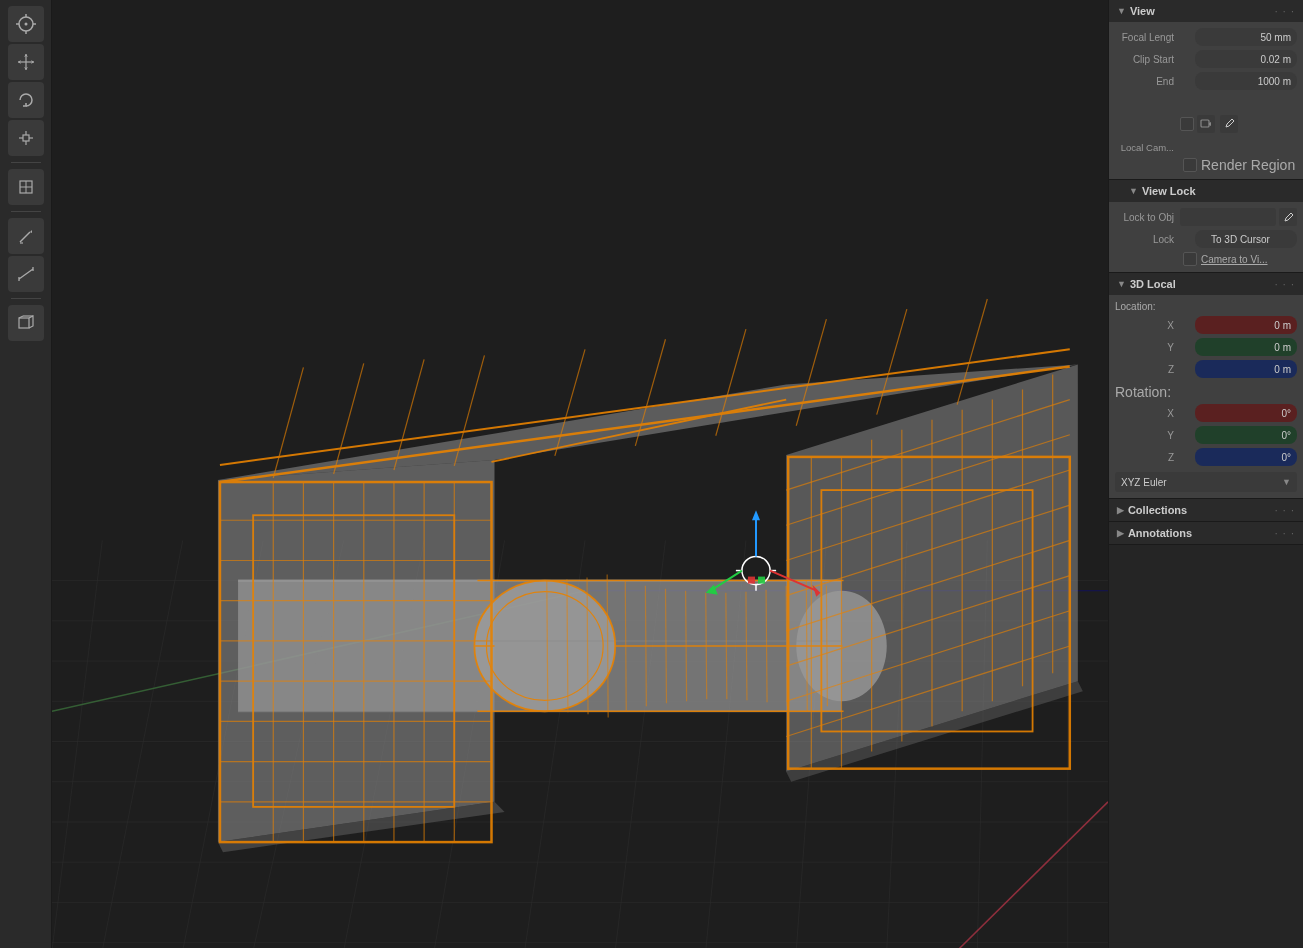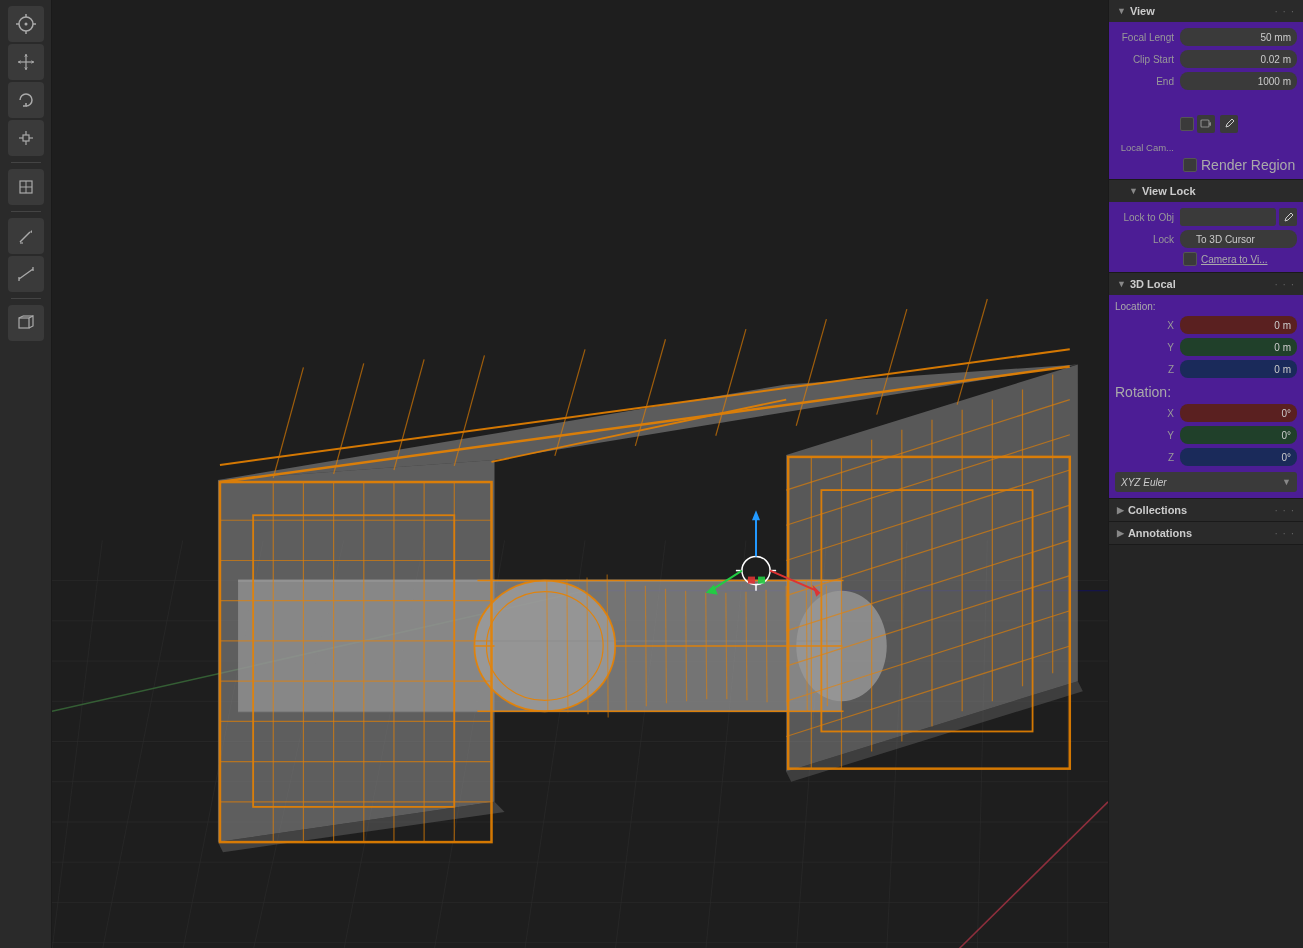--- a/index.html
+++ b/index.html
@@ -150,21 +150,21 @@
     }
 
     .section-dots {
       color: #666;
       font-size: 10px;
       letter-spacing: 1px;
     }
 
     .section-body {
       padding: 4px 6px;
-      background: #4c1d95;
+      background: #404040;
     }
 
     
     .prop-row {
       display: flex;
       align-items: center;
       padding: 2px 0;
       min-height: 22px;
     }
 
@@ -183,20 +183,21 @@
       border-radius: 8px;
       padding: 2px 6px;
       font-size: 10px;
       color: #ccc;
       text-align: right;
       cursor: pointer;
       min-height: 18px;
       display: flex;
       align-items: center;
       justify-content: flex-end;
+      margin-left: 15px;
     }
 
     .prop-value-x { background: #5a2020; }
     .prop-value-y { background: #20402a; }
     .prop-value-z { background: #1a2a5a; }
 
     .prop-checkbox {
       display: flex;
       align-items: center;
       gap: 4px;
@@ -221,21 +222,20 @@
       background: #3a3a3a;
       border-radius: 3px;
       padding: 2px 6px;
       font-size: 10px;
       color: #ccc;
       display: flex;
       align-items: center;
       justify-content: space-between;
       cursor: pointer;
       min-height: 20px;
-      font-style: italic;
     }
   </style>
 </head>
 <body>
 
 <div class="left-toolbar">
   <button class="tool-btn">
     <svg width="20" height="20" viewBox="0 0 20 20" fill="none">
       <circle cx="10" cy="10" r="7" stroke="#aaa" stroke-width="1.5" fill="none"></circle>
       <line x1="10" y1="3" x2="10" y2="0" stroke="#aaa" stroke-width="1.5"></line>

